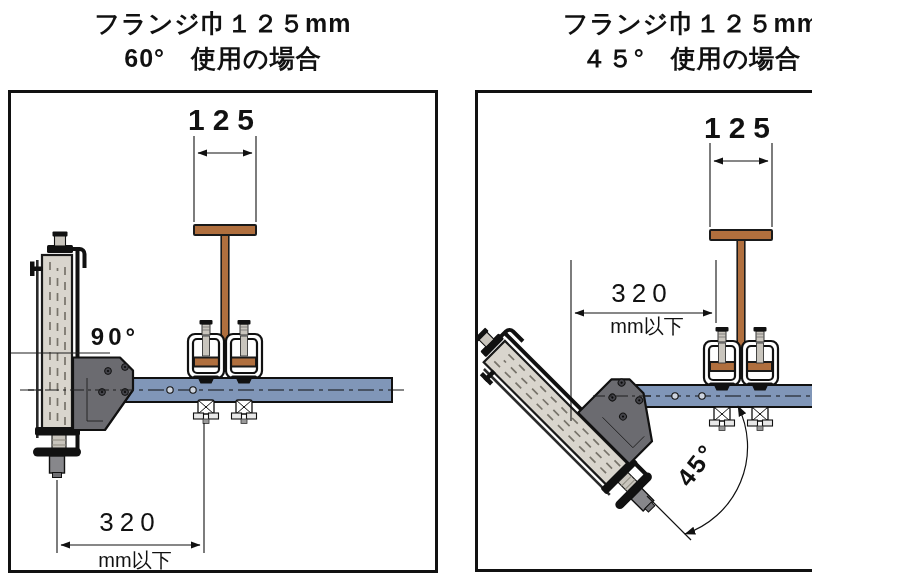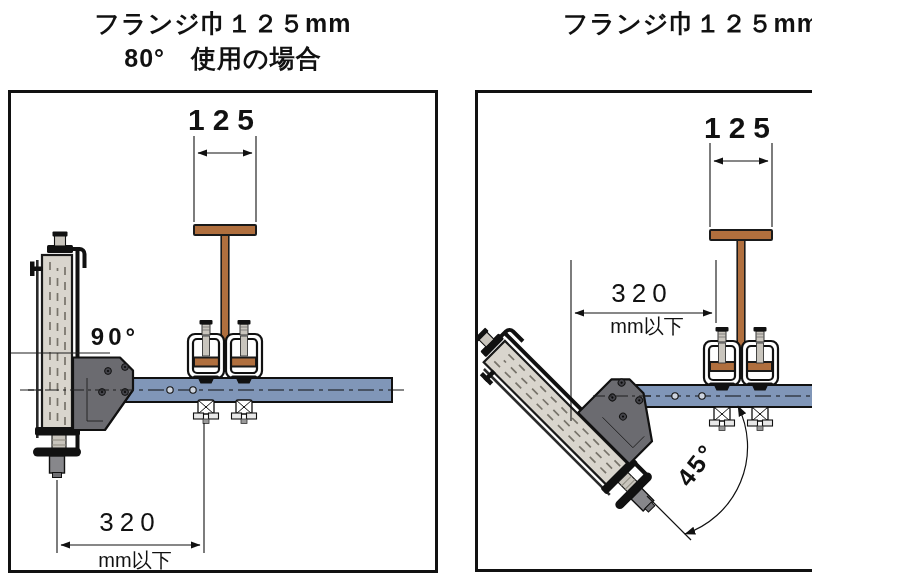--- a/index.html
+++ b/index.html
@@ -9,22 +9,22 @@
   .panel svg{display:block;}
   .ptitle{position:absolute;text-align:center;font-size:25px;font-weight:600;
           letter-spacing:1px;line-height:35px;color:#111;white-space:pre;}
   svg text{font-family:"Liberation Sans",sans-serif;fill:#111;}
 </style>
 </head>
 <body>
 
 <div id="stage">
 
-  <div class="ptitle" style="left:8px;top:6px;width:430px;"><span>フランジ巾１２５mm</span><br><span>80°　使用の場合</span></div>
-  <div class="ptitle" style="left:475px;top:6px;width:433px;"><span>フランジ巾１２５mm</span><br></div>
+  <div class="ptitle" style="left:8px;top:6px;width:430px;"><span>フランジ巾１２５mm</span><br><span>60°　使用の場合</span></div>
+  <div class="ptitle" style="left:475px;top:6px;width:433px;"><span>フランジ巾１２５mm</span><br><span>４５°　使用の場合</span></div>
 
   <div class="panel" style="left:8px;top:90px;width:430px;height:483px;">
   <svg width="430" height="483" viewBox="0 0 430 483">
     <defs>
       <marker id="arr" markerWidth="10" markerHeight="10" refX="8.5" refY="5" orient="auto-start-reverse" viewBox="0 0 10 10">
         <path d="M0,1.6 L9,5 L0,8.4 Z" fill="#111"></path>
       </marker>
 
       <g id="clampu">
         <path d="M-11,14 h22 a7,7 0 0 1 7,7 v30 a7,7 0 0 1 -7,7 h-22 a7,7 0 0 1 -7,-7 v-30 a7,7 0 0 1 7,-7 Z

